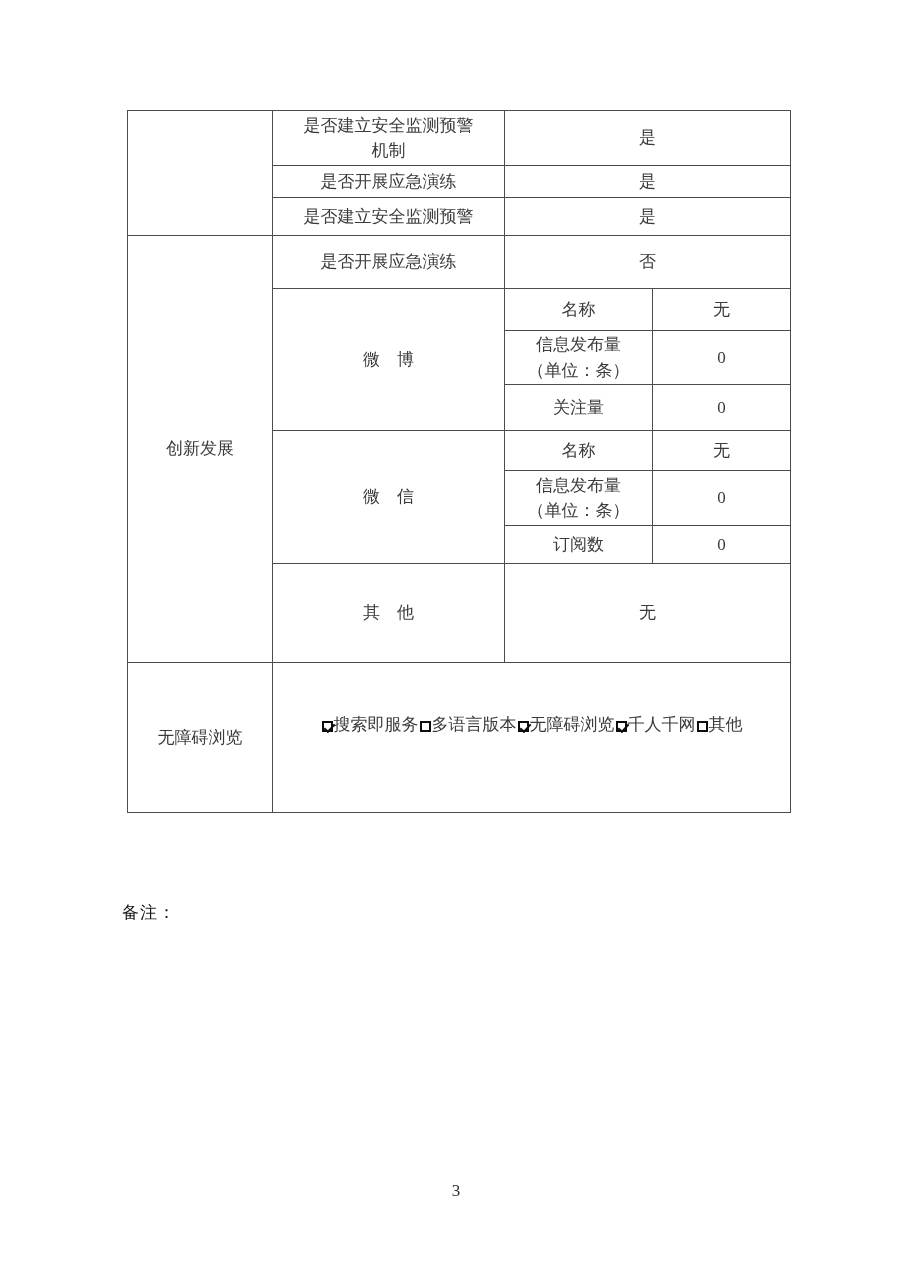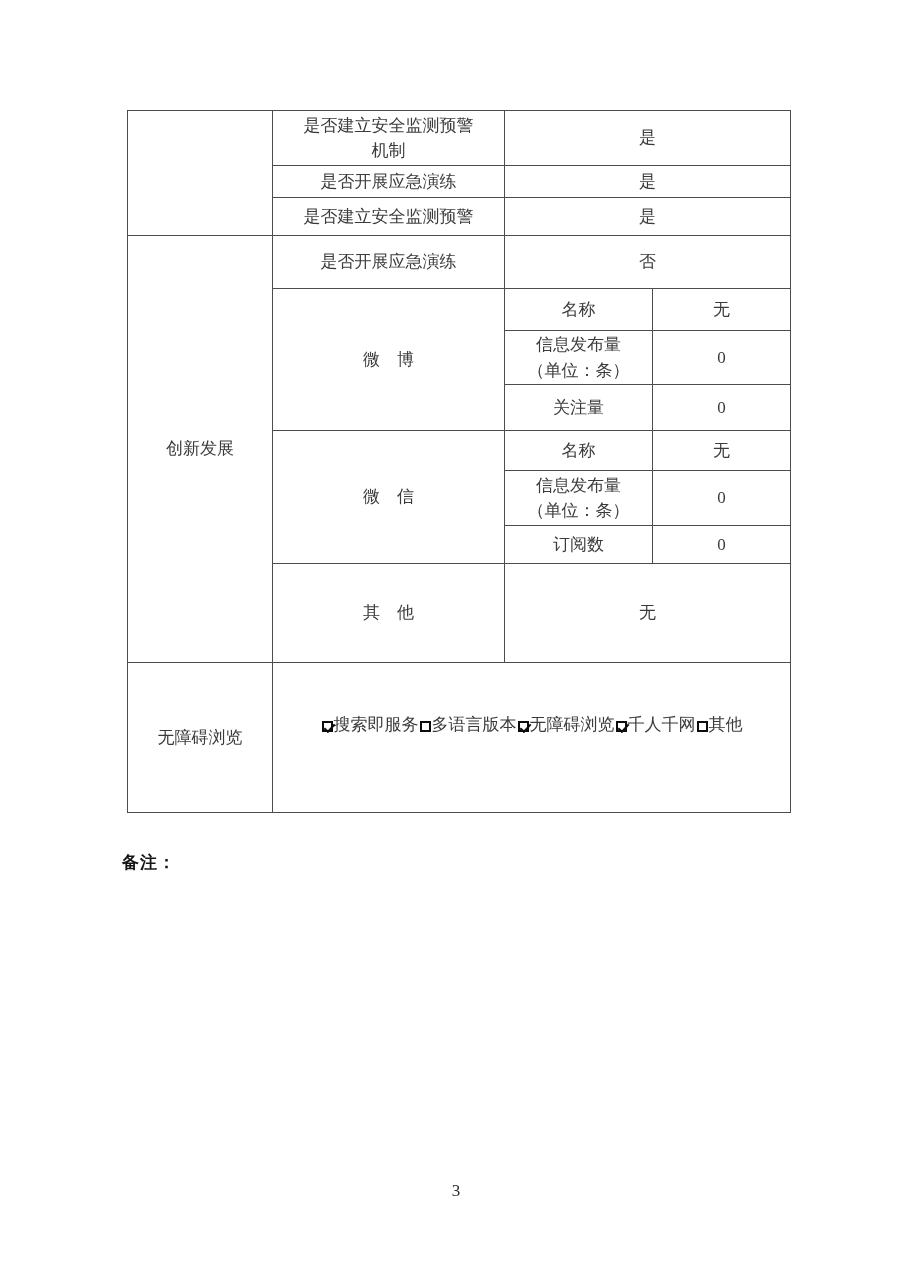--- a/index.html
+++ b/index.html
@@ -33,22 +33,22 @@
   }
   .cb.checked::after {
     content:""; position:absolute; left:0.5px; top:1px;
     width:9px; height:4px;
     border-left:2.6px solid #0c0c0c; border-bottom:2.6px solid #0c0c0c;
     transform:rotate(-47deg);
   }
   .cb-line { position:relative; top:-13px; font-size:17px; white-space:nowrap; }
 
   .remarks {
-    position:absolute; left:122px; top:851px;
-    font-size:17px; font-weight:bold; color:#151515; letter-spacing:1px;
+    position:absolute; left:122px; top:901px;
+    font-size:17px; font-weight:normal; color:#151515; letter-spacing:1px;
   }
   .pagenum {
     position:absolute; left:0; top:1181px; width:912px;
     text-align:center; font-size:17px; color:#2e2e2e;
   }
 </style>
 </head>
 <body>
 
 <div class="page">

